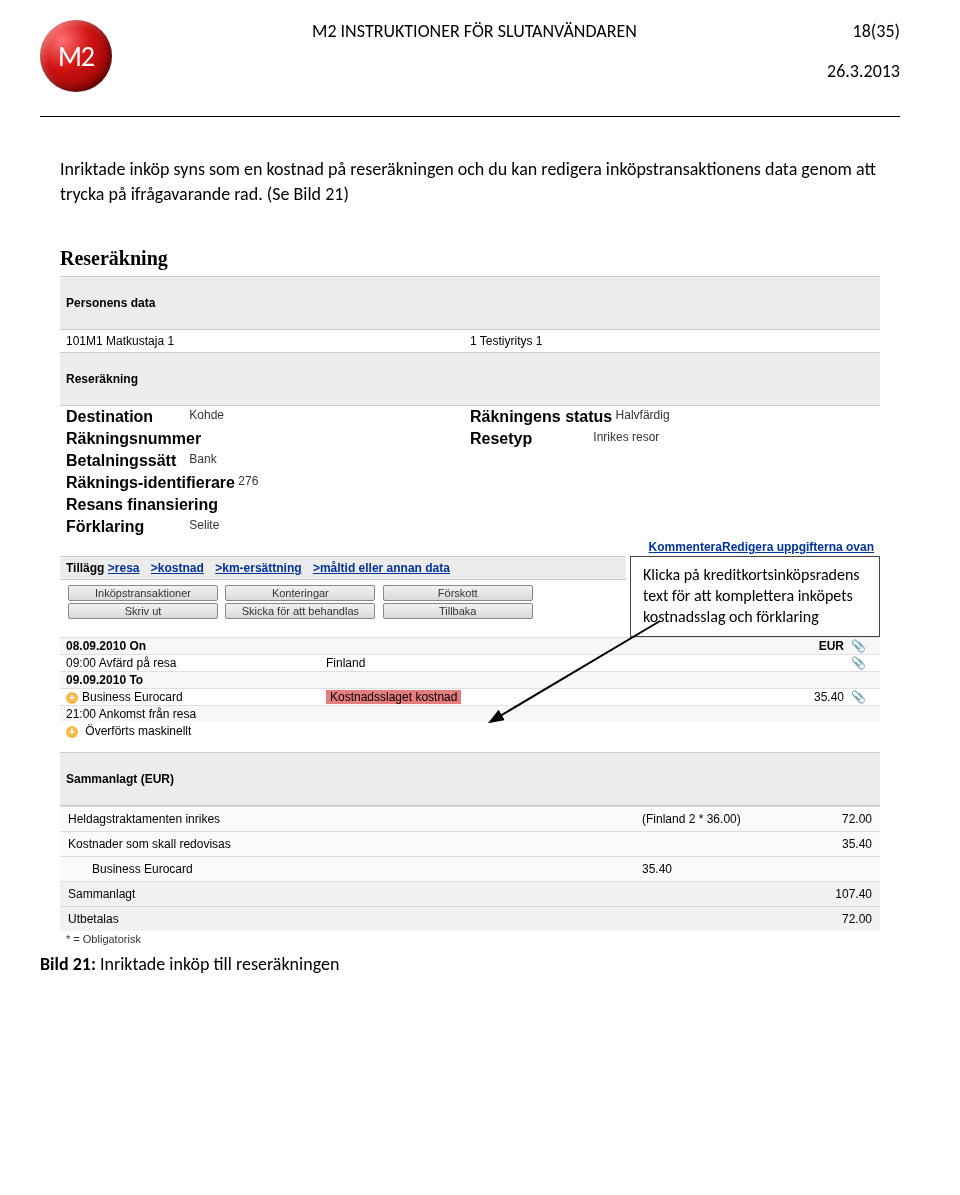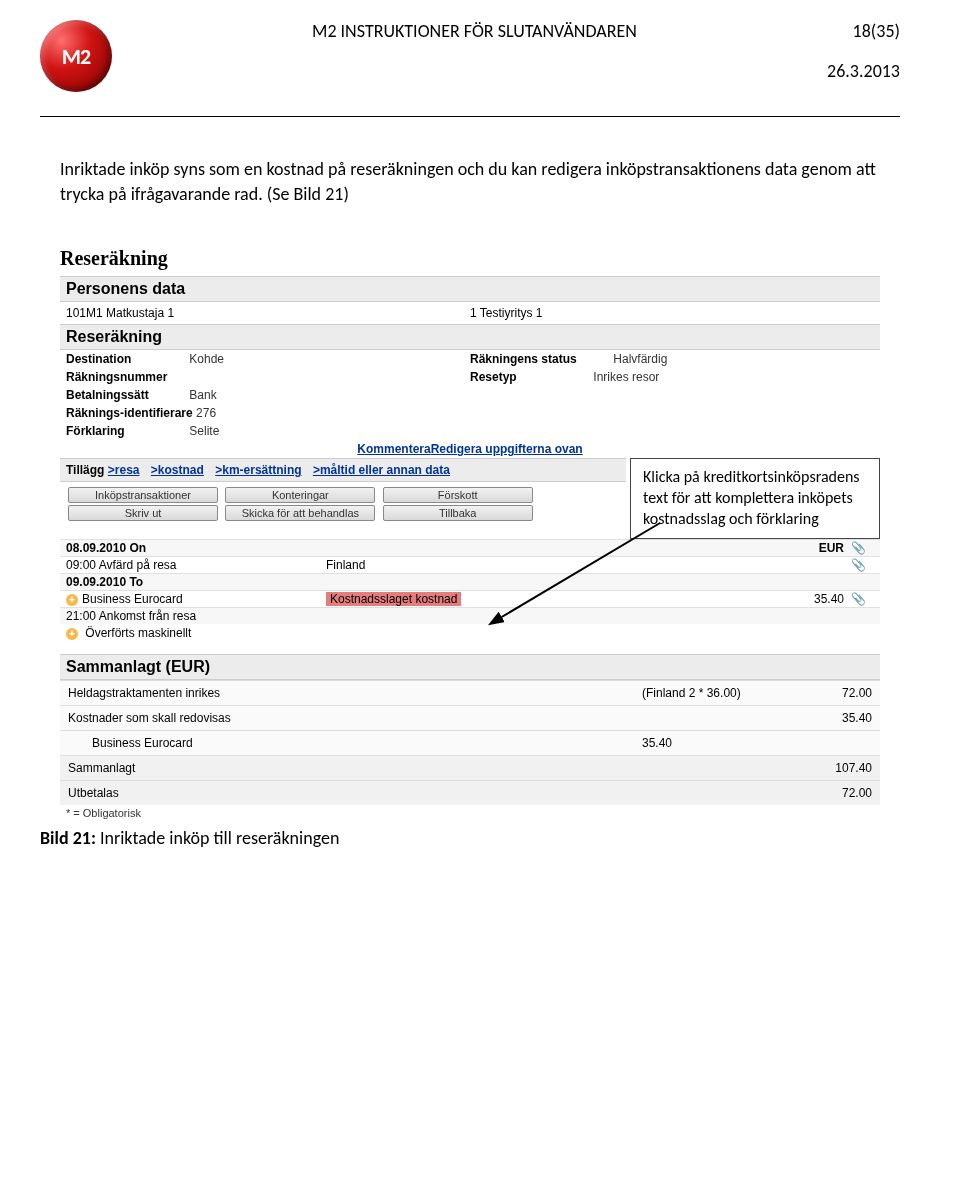--- a/index.html
+++ b/index.html
@@ -9,36 +9,36 @@
     font-size: 14px;
     color: #000;
     background: #fff;
     width: 960px;
   }
   .page { padding: 20px 60px 20px 40px; }
   .header { display: flex; align-items: flex-start; margin-bottom: 8px; }
   .logo{ width:72px; height:72px; border-radius:50%;
     background: radial-gradient(circle at 30% 28%, #ff6f6f 0%, #d01212 40%, #7a0000 100%);
     display:flex; align-items:center; justify-content:center;
-    color:#fff; font-weight:bold; font-size:22px; letter-spacing:-1px;
+    color:#fff; font-weight:normal; font-size:28px; letter-spacing:-1px;
     box-shadow: inset -3px -3px 6px rgba(0,0,0,.4), inset 3px 3px 6px rgba(255,255,255,.3);
   }
   .header-text { flex:1; text-align:left; padding-left:200px; font-size:18px; }
   .header-right { text-align:right; font-size:18px; }
   .hr { border-top:1px solid #000; margin:24px 0 40px 0; }
   .body-text { font-size:18px; line-height:1.4; margin:0 20px 40px 20px; }
 
   
   .app { font-family: Verdana, Arial, sans-serif; font-size:12px; background:#fff; border:0; margin:0 20px; }
   .app h2 { font-family: Verdana; font-size:20px; font-weight:bold; color:#000; margin:4px 0 6px 0; }
-  .bar { background:#ececec; border-top:1px solid #ccc; border-bottom:1px solid #ccc; padding:3px 6px; font-weight:bold; font-size:16px; }
+  .bar { background:#ececec; border-top:1px solid #ccc; border-bottom:1px solid #ccc; padding:19px 6px; font-weight:bold; font-size:12px; }
   .pad { padding:4px 6px; }
   .flexrow { display:flex; }
   .col { flex:1; }
-  .lbl { font-weight:bold; font-size:12px; display:inline-block; min-width:120px; vertical-align:top;}
+  .lbl { font-weight:bold; font-size:16px; display:inline-block; min-width:120px; vertical-align:top;}
   .val { font-size:12px; color:#333; }
   .row { padding:2px 6px; }
   a.link { color:#003399; text-decoration:underline; font-weight:bold; font-size:12px; cursor:pointer;}
   .tillagg { padding:4px 6px; font-weight:bold; font-size:12px;}
   .tillagg a { color:#003399; text-decoration:underline; margin-right:8px; }
   .btnrow { padding:4px 6px; }
   .btn3d { display:inline-block; width:150px; text-align:center; font-size:11px;
     background:linear-gradient(#f2f2f2,#d9d9d9); border:1px solid #888;
     border-radius:2px; padding:1px 0; margin:1px 2px; cursor:pointer; color:#333;}
   .callout-wrap { position:relative; display:flex; }
@@ -116,24 +116,28 @@
     </div>
     <div class="row">
       <span class="lbl">Betalningssätt</span>
       <span class="val">Bank</span>
     </div>
     <div class="row">
       <span class="lbl">Räknings-identifierare</span>
       <span class="val">276</span>
     </div>
     <div class="row">
+      <span class="lbl">Resans finansiering</span>
+      <span class="val"></span>
+    </div>
+    <div class="row">
       <span class="lbl">Förklaring</span>
       <span class="val">Selite</span>
     </div>
-    <div class="flexrow row" style="justify-content:center;">
+    <div class="flexrow row" style="justify-content:flex-end;">
       <a class="link">Kommentera</a>
       <a class="link">Redigera uppgifterna ovan</a>
     </div>
 
     <div class="callout-wrap">
       <div class="callout-left">
         <div class="bar tillagg">
           <span>Tillägg</span>
           <a>&gt;resa</a>
           <a>&gt;kostnad</a>

